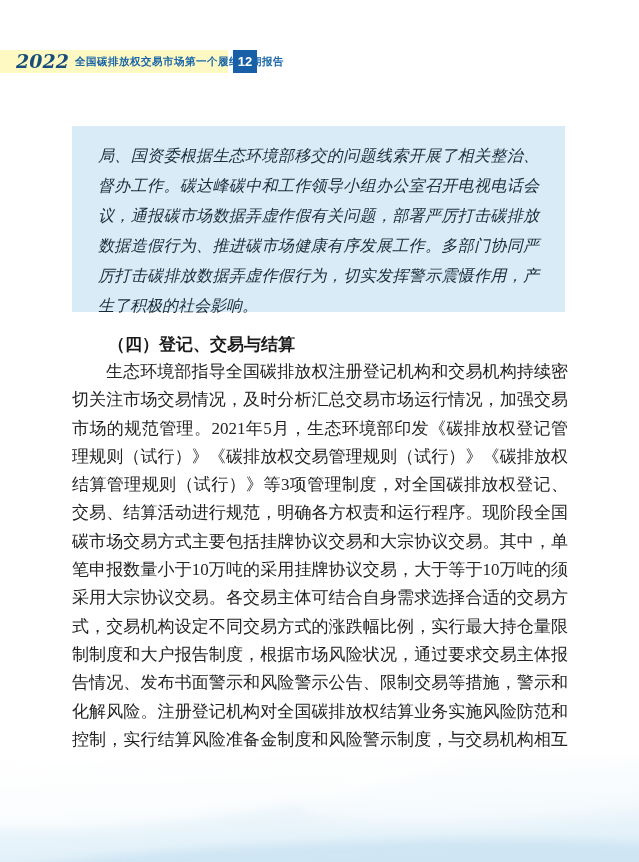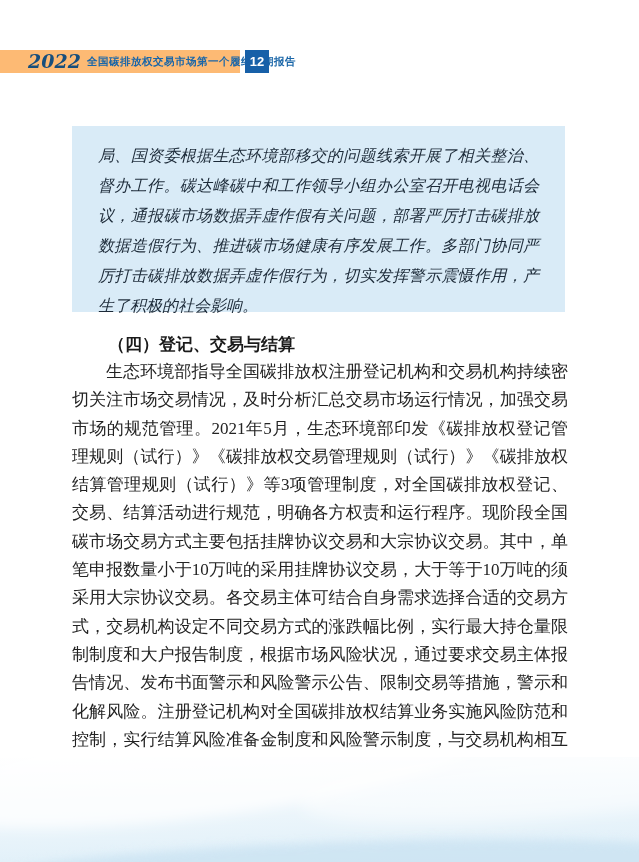--- a/index.html
+++ b/index.html
@@ -22,22 +22,22 @@
     top: 50px;
     left: 0;
     display: flex;
     align-items: stretch;
     height: 23px;
   }
   .header-strip {
     display: flex;
     align-items: center;
     width: 212px;
-    padding-left: 28px;
-    background: #fdba74;
+    padding-left: 16px;
+    background: #fef9c3;
     white-space: nowrap;
   }
   .header-year {
     font-family: "DejaVu Serif", "Liberation Serif", serif;
     font-style: italic;
     font-weight: bold;
     font-size: 19px;
     color: #174e7c;
     line-height: 1;
   }

